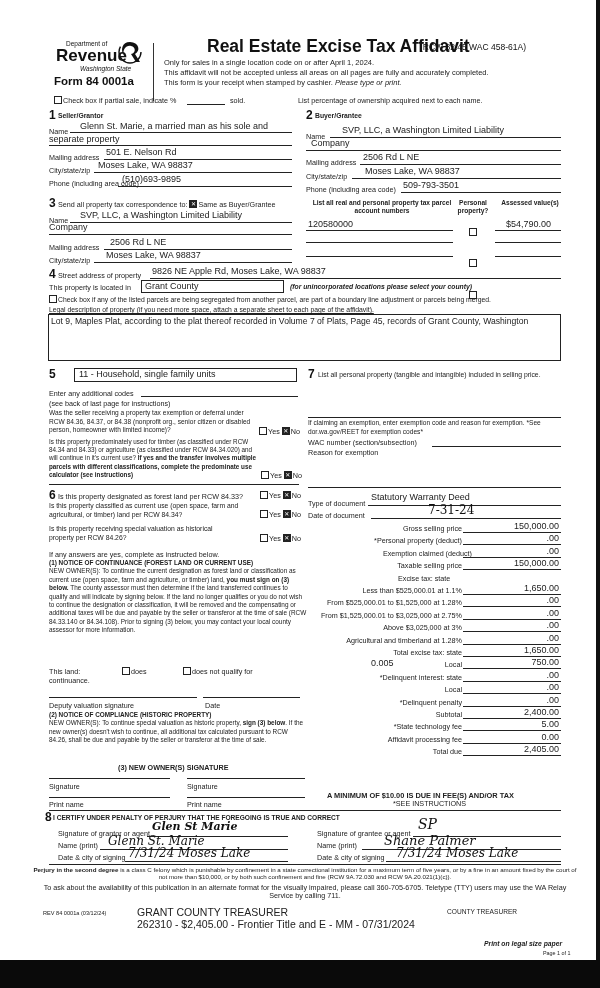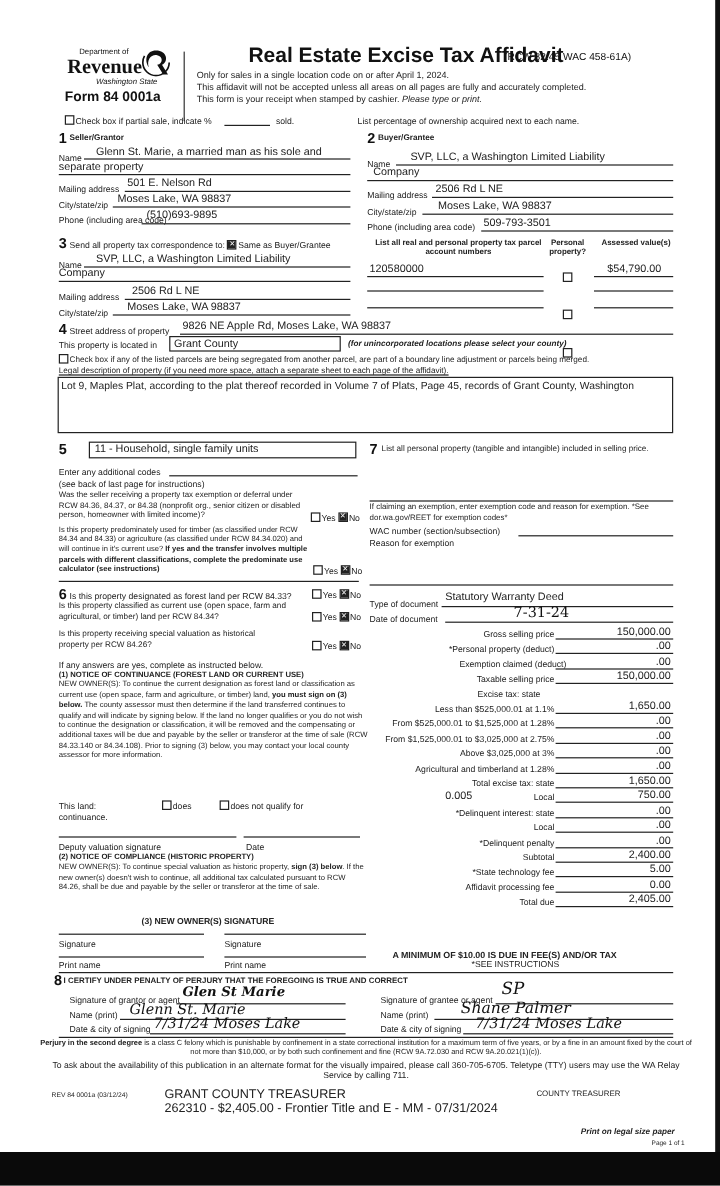--- a/index.html
+++ b/index.html
@@ -22,21 +22,21 @@
   .sig { font-family:"DejaVu Serif", serif; font-style:italic; font-size:11px; color:#111; }
   .para { position:absolute; font-size:6.6px; line-height:8.6px; color:#222; white-space:normal; }
 </style>
 </head>
 <body>
 
 <div class="page">
 
   <div class="abs" style="left:58px;top:40px;width:90px;height:60px;">
     <span class="abs" style="left:8px;top:0;font-size:6.5px;">Department of</span>
-    <span class="abs" style="left:-2px;top:6px;font-family:Liberation Serif, serif;font-size:17px;font-weight:bold;">Revenue</span>
+    <span class="abs" style="left:-2px;top:6px;font-family:Liberation Sans, sans-serif;font-size:17px;font-weight:bold;">Revenue</span>
     <span class="abs" style="left:60px;top:0;width:24px;height:24px;">
       <svg width="24" height="24" viewBox="0 0 24 24">
           <path d="M12 2 C4 2 2 10 6 16 C4 10 8 5 13 6 C18 7 18 13 13 14 L18 22 L22 22 L17 14 C23 11 21 2 12 2 Z" fill="#111"></path>
           <circle cx="12" cy="12" r="11" fill="none" stroke="#111" stroke-width="1.4" stroke-dasharray="40 30"></circle>
         </svg>
     </span>
     <span class="abs ital" style="left:22px;top:25px;font-size:6.5px;">Washington State</span>
     <span class="abs bold" style="left:-4px;top:35px;font-size:11.5px;">Form 84 0001a</span>
   </div>
   <div class="abs" style="left:153px;top:43px;width:1px;height:58px;background:#333;"></div>
@@ -190,21 +190,21 @@
   <span class="abs lbl" style="left:260px;top:534px;">
     <span class="box"></span><span>Yes</span>
     <span class="box x"></span><span>No</span>
   </span>
   <span class="abs lbl" style="left:49px;top:550px;">If any answers are yes, complete as instructed below.</span>
   <div class="para" style="left:49px;top:559px;width:258px;font-size:6.4px;line-height:8.4px;">
     <div class="bold">(1) NOTICE OF CONTINUANCE (FOREST LAND OR CURRENT USE)</div>
     <span>NEW OWNER(S): To continue the current designation as forest land or classification as current use (open space, farm and agriculture, or timber) land, </span><span class="bold">you must sign on (3) below.</span><span> The county assessor must then determine if the land transferred continues to qualify and will indicate by signing below. If the land no longer qualifies or you do not wish to continue the designation or classification, it will be removed and the compensating or additional taxes will be due and payable by the seller or transferor at the time of sale (RCW 84.33.140 or 84.34.108). Prior to signing (3) below, you may contact your local county assessor for more information.</span>
   </div>
   <span class="abs lbl" style="left:49px;top:667px;">This land:</span>
-  <span class="abs lbl" style="left:115px;top:667px;padding-left:20px;">
+  <span class="abs lbl" style="left:102px;top:667px;padding-left:20px;">
     <span class="box"></span><span>does</span>
   </span>
   <span class="abs lbl" style="left:183px;top:667px;">
     <span class="box"></span><span>does not qualify for</span>
   </span>
   <span class="abs lbl" style="left:49px;top:676px;">continuance.</span>
   <div class="line" style="left:49px;top:697px;width:148px;"></div>
   <div class="line" style="left:203px;top:697px;width:97px;"></div>
   <span class="abs lbl" style="left:49px;top:701px;">Deputy valuation signature</span>
   <span class="abs lbl" style="left:205px;top:701px;">Date</span>

